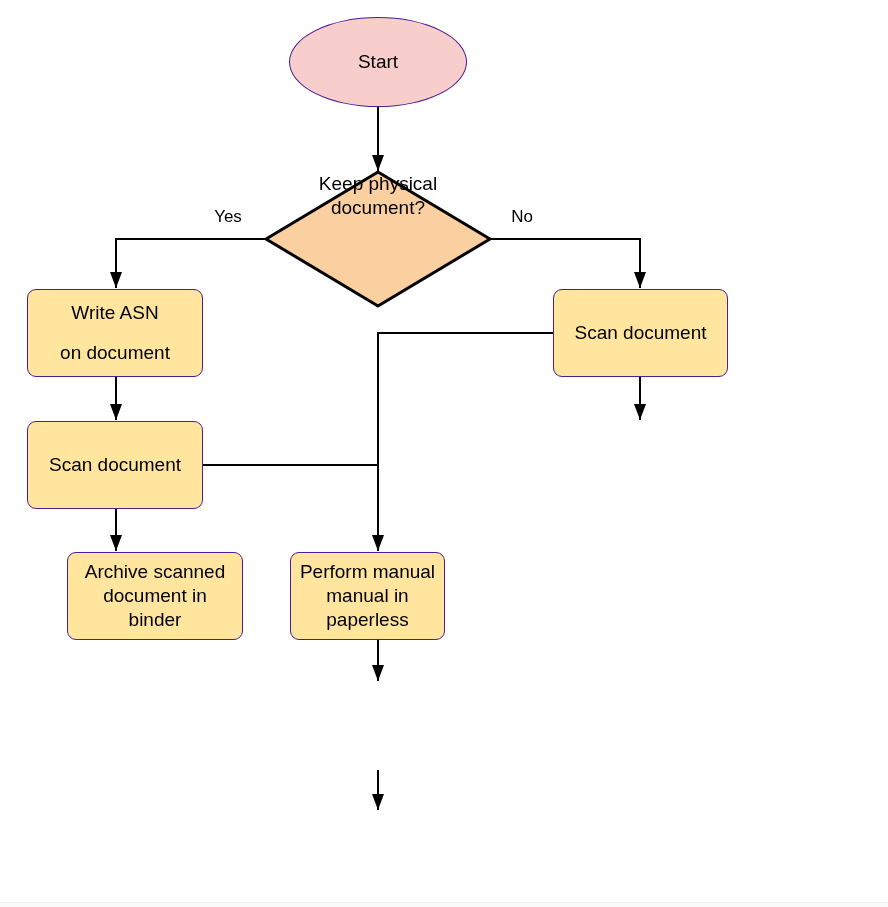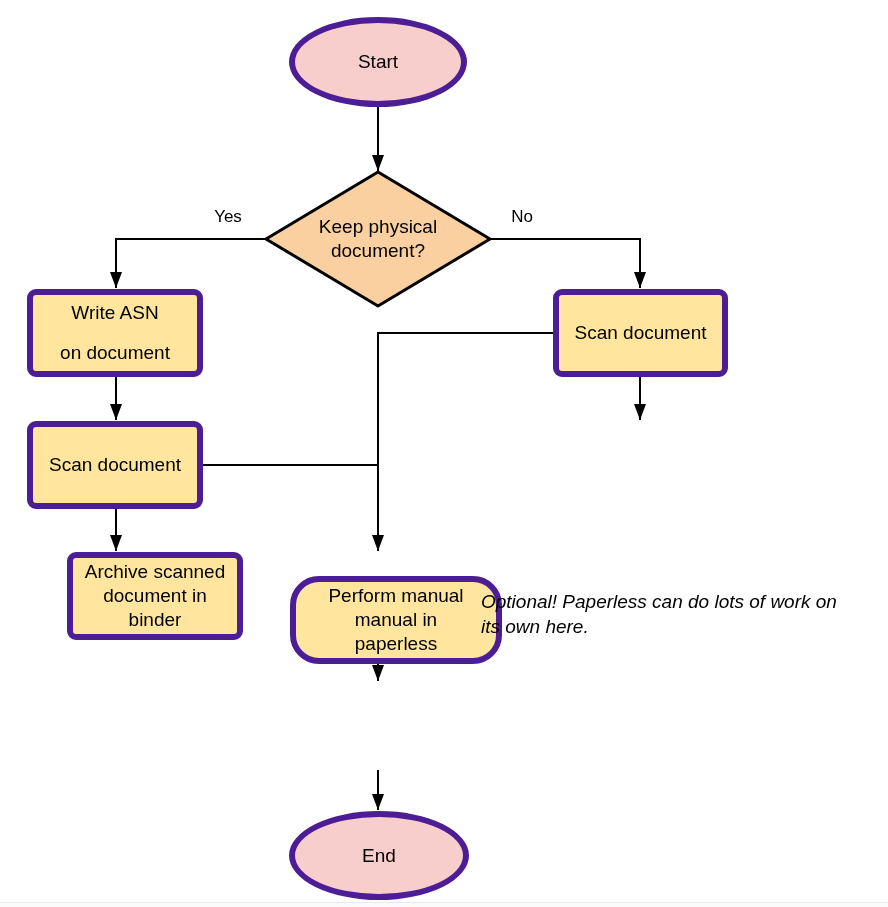--- a/index.html
+++ b/index.html
@@ -12,38 +12,38 @@
     color: #000;
     overflow: hidden;
   }
   svg.wires { position: absolute; left: 0; top: 0; width: 888px; height: 907px; }
   .edge { stroke: #000000; stroke-width: 2; fill: none; }
   .shape-stroke { stroke: #000000; stroke-width: 3; stroke-linejoin: round; }
 
   .node {
     position: absolute;
     box-sizing: border-box;
-    border: 6px solid #4c1d95;
+    border: 1px solid #4c1d95;
     display: flex;
     flex-direction: column;
     align-items: center;
     justify-content: center;
     text-align: center;
     font-size: 19px;
     line-height: 24px;
   }
   .process  { background: #ffe59e; border-radius: 9px; }
   .terminal { background: #f8cecc; border-radius: 50%; }
 
   .decision-label {
     position: absolute;
     display: flex;
     flex-direction: column;
     align-items: center;
-    justify-content: center;
+    justify-content: flex-start;
     text-align: center;
     font-size: 19px;
     line-height: 24px;
   }
   .edge-label {
     position: absolute;
     font-size: 17px;
     line-height: 20px;
     text-align: center;
   }
@@ -116,30 +116,23 @@
     <span>Archive scanned</span>
     <span>document in</span>
     <span>binder</span>
   </div>
 
   <div class="node process" style="left:553px; top:289px; width:175px; height:88px;">
     <span>Scan document</span>
   </div>
 
 
-  <div class="node process" style="left:290px; top:576px; width:212px; height:88px;border-radius:29px;">
+  <div class="node process" style="left:290px; top:552px; width:155px; height:88px;">
     <span>Perform manual</span>
     <span>manual in</span>
     <span>paperless</span>
   </div>
 
 
-  <div class="node terminal" style="left:289px; top:811px; width:180px; height:89px;">
-    <span>End</span>
-  </div>
 
-  <div class="annotation">
-    <span>Optional! Paperless can do lots of work on</span>
-    <span>its own here.</span>
-  </div>
 
   <div class="bottom-strip"></div>
 </div>
 
 </body></html>

